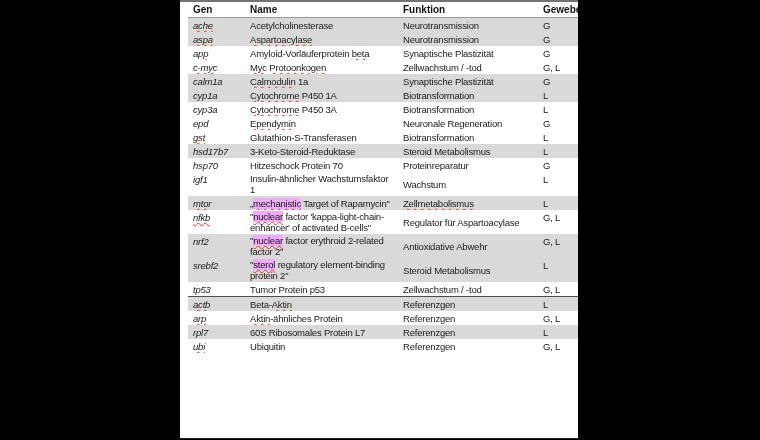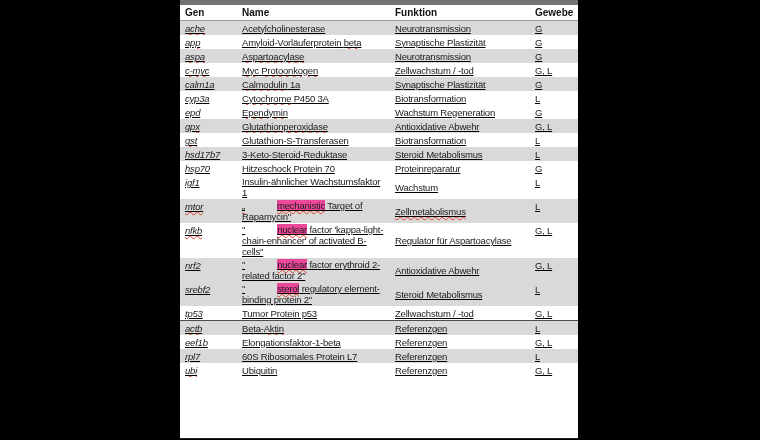--- a/index.html
+++ b/index.html
@@ -11,24 +11,25 @@
     position: relative;
     width: 760px; height: 440px;
     background: #000000;
     overflow: hidden;
   }
   .doc {
     position: absolute;
     left: 180px; top: 0;
     width: 398px; height: 439px;
     background: #ffffff;
-    border-top: 5px solid #737373;
+    border-top: 2px solid #737373;
     border-bottom: 1px solid #222222;
     box-sizing: border-box;
     overflow: hidden;
+    padding-left: 8px;
   }
   table.gene-table {
     border-collapse: collapse;
     table-layout: fixed;
     width: 398px;
   }
   th {
     font-weight: bold;
     font-size: 10px;
     line-height: 11px;
@@ -40,33 +41,33 @@
   }
   td {
     font-size: 9.5px;
     line-height: 11px;
     letter-spacing: -0.2px;
     color: #1a1a1a;
     padding: 1px 3px 1px 5px;
     vertical-align: middle;
     overflow: hidden;
   }
-  tr.row { height: 14px; text-decoration: underline; }
+  tr.row { height: 14px; }
   tr.stripe { background: #d9d9d9; }
   tr.section-start td { border-top: 1px solid #4d4d4d; margin-top: 24px; }
   td.col-gen { font-style: italic; vertical-align: top; padding-top: 2px; }
   td.col-gewebe { vertical-align: top; padding-top: 2px; }
   .spell {
     text-decoration-line: underline;
     text-decoration-style: wavy;
     text-decoration-color: #e23b2e;
     text-decoration-thickness: 1px;
     text-underline-offset: 1px;
   }
-  .hl { background: #ec4899; margin-left: 32px; }
+  .hl { background: #f0abfc; }
 </style>
 </head>
 <body>
 
 <div id="page">
   <div class="doc">
     <table class="gene-table">
       <colgroup>
         <col style="width:57px">
         <col style="width:153px">
@@ -81,61 +82,61 @@
           <th>Gewebe</th>
         </tr>
       </thead>
       <tbody>
           <tr class="row stripe">
             <td class="col-gen"><span class="spell">ache</span></td>
             <td class="col-name"><span>Acetylcholinesterase</span></td>
             <td class="col-funktion"><span>Neurotransmission</span></td>
             <td class="col-gewebe">G</td>
           </tr>
+          <tr class="row stripe">
+            <td class="col-gen"><span class="spell">aspa</span></td>
+            <td class="col-name"><span class="spell">Aspartoacylase</span></td>
+            <td class="col-funktion"><span>Neurotransmission</span></td>
+            <td class="col-gewebe">G</td>
+          </tr>
           <tr class="row">
             <td class="col-gen"><span class="spell">app</span></td>
             <td class="col-name"><span>Amyloid-Vorläuferprotein </span><span class="spell">beta</span></td>
             <td class="col-funktion"><span>Synaptische Plastizität</span></td>
             <td class="col-gewebe">G</td>
           </tr>
-          <tr class="row stripe">
-            <td class="col-gen"><span class="spell">aspa</span></td>
-            <td class="col-name"><span class="spell">Aspartoacylase</span></td>
-            <td class="col-funktion"><span>Neurotransmission</span></td>
-            <td class="col-gewebe">G</td>
-          </tr>
           <tr class="row">
             <td class="col-gen"><span class="spell">c-myc</span></td>
             <td class="col-name"><span class="spell">Myc</span><span> </span><span class="spell">Protoonkogen</span></td>
             <td class="col-funktion"><span>Zellwachstum / -tod</span></td>
             <td class="col-gewebe">G, L</td>
           </tr>
           <tr class="row stripe">
             <td class="col-gen"><span>calm1a</span></td>
             <td class="col-name"><span class="spell">Calmodulin</span><span> 1a</span></td>
             <td class="col-funktion"><span>Synaptische Plastizität</span></td>
             <td class="col-gewebe">G</td>
           </tr>
+          <tr class="row stripe">
+            <td class="col-gen"><span>cyp1a</span></td>
+            <td class="col-name"><span class="spell">Cytochrome</span><span> P450 1A</span></td>
+            <td class="col-funktion"><span>Biotransformation</span></td>
+            <td class="col-gewebe">L</td>
+          </tr>
           <tr class="row">
             <td class="col-gen"><span>cyp3a</span></td>
             <td class="col-name"><span class="spell">Cytochrome</span><span> P450 3A</span></td>
             <td class="col-funktion"><span>Biotransformation</span></td>
             <td class="col-gewebe">L</td>
           </tr>
           <tr class="row">
             <td class="col-gen"><span>epd</span></td>
             <td class="col-name"><span class="spell">Ependymin</span></td>
-            <td class="col-funktion"><span>Wachstum Regeneration</span></td>
-            <td class="col-gewebe">G</td>
-          </tr>
-          <tr class="row stripe">
-            <td class="col-gen"><span class="spell">gpx</span></td>
-            <td class="col-name"><span class="spell">Glutathionperoxidase</span></td>
-            <td class="col-funktion"><span>Antioxidative Abwehr</span></td>
-            <td class="col-gewebe">G, L</td>
+            <td class="col-funktion"><span>Neuronale Regeneration</span></td>
+            <td class="col-gewebe">G</td>
           </tr>
           <tr class="row">
             <td class="col-gen"><span class="spell">gst</span></td>
             <td class="col-name"><span>Glutathion-S-Transferasen</span></td>
             <td class="col-funktion"><span>Biotransformation</span></td>
             <td class="col-gewebe">L</td>
           </tr>
           <tr class="row stripe">
             <td class="col-gen"><span>hsd17b7</span></td>
             <td class="col-name"><span>3-Keto-Steroid-Reduktase</span></td>
@@ -184,22 +185,22 @@
             <td class="col-funktion"><span>Zellwachstum / -tod</span></td>
             <td class="col-gewebe">G, L</td>
           </tr>
           <tr class="row stripe section-start">
             <td class="col-gen"><span class="spell">actb</span></td>
             <td class="col-name"><span>Beta-</span><span class="spell">Aktin</span></td>
             <td class="col-funktion"><span>Referenzgen</span></td>
             <td class="col-gewebe">L</td>
           </tr>
           <tr class="row">
-            <td class="col-gen"><span>eef1b</span></td>
-            <td class="col-name"><span>Elongationsfaktor-1-beta</span></td>
+            <td class="col-gen"><span class="spell">arp</span></td>
+            <td class="col-name"><span class="spell">Aktin</span><span>-ähnliches Protein</span></td>
             <td class="col-funktion"><span>Referenzgen</span></td>
             <td class="col-gewebe">G, L</td>
           </tr>
           <tr class="row stripe">
             <td class="col-gen"><span>rpl7</span></td>
             <td class="col-name"><span>60S Ribosomales Protein L7</span></td>
             <td class="col-funktion"><span>Referenzgen</span></td>
             <td class="col-gewebe">L</td>
           </tr>
           <tr class="row">

